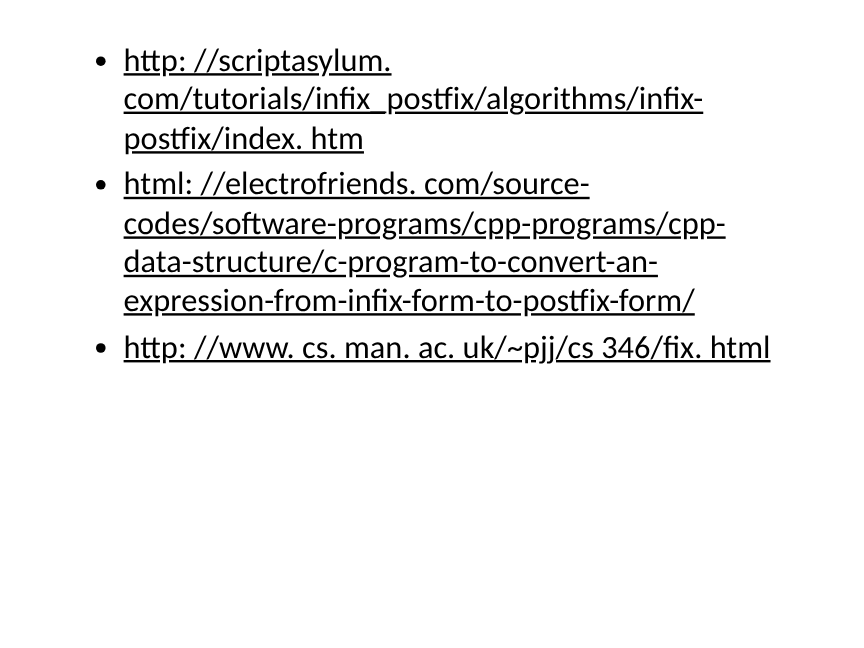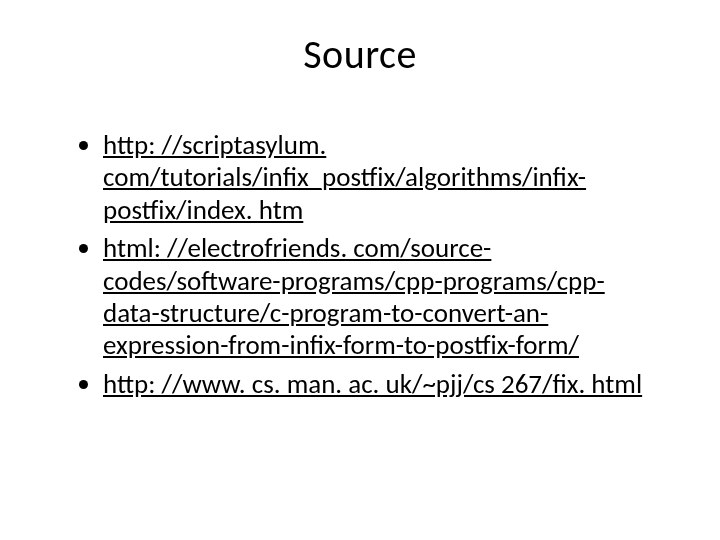--- a/index.html
+++ b/index.html
@@ -37,25 +37,24 @@
   }
   ul.links li span.linktext {
     text-decoration: underline;
     color: #000;
   }
 </style>
 </head>
 <body>
 
 <div class="slide">
-  <h1 class="title">Source</h1>
   <ul class="links">
     <li>
       <span class="linktext">http: //scriptasylum. com/tutorials/infix_postfix/algorithms/infix-postfix/index. htm</span>
     </li>
     <li>
       <span class="linktext">html: //electrofriends. com/source-codes/software-programs/cpp-programs/cpp-data-structure/c-program-to-convert-an-expression-from-infix-form-to-postfix-form/</span>
     </li>
     <li>
-      <span class="linktext">http: //www. cs. man. ac. uk/~pjj/cs 267/fix. html</span>
+      <span class="linktext">http: //www. cs. man. ac. uk/~pjj/cs 346/fix. html</span>
     </li>
   </ul>
 </div>
 
 </body></html>

